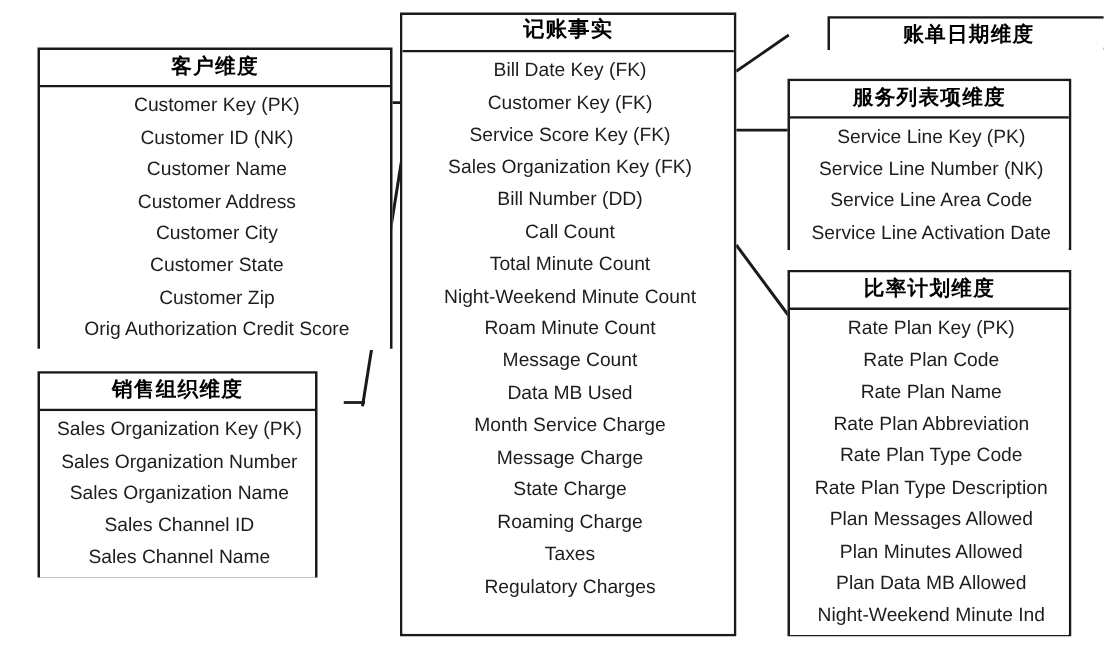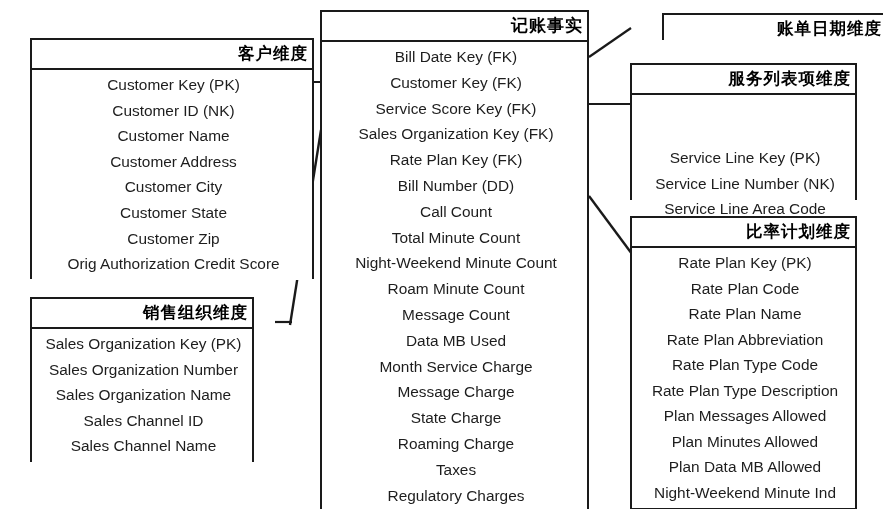--- a/index.html
+++ b/index.html
@@ -26,30 +26,31 @@
   .entity {
     position: absolute;
     box-sizing: border-box;
     border: 2px solid #1a1a1a;
     background: #ffffff;
     display: flex;
     flex-direction: column;
   }
   .entity-title {
     box-sizing: border-box;
-    text-align: right;
+    text-align: center;
     font-weight: bold;
     font-size: 16.5px;
     color: #000000;
     letter-spacing: 1px;
     padding: 3px 4px 4px 4px;
     line-height: 21px;
     border-bottom: 2px solid #1a1a1a;
     background: #ffffff;
     white-space: nowrap;
+    font-family: Liberation Mono, monospace;
   }
   .entity.no-body > .entity-title {
     border-bottom: none;
   }
   .entity-body {
     box-sizing: border-box;
     padding: 2px 0 3px 0;
     background: #ffffff;
     flex: 1;
   }
@@ -60,21 +61,21 @@
     padding: 0 6px 0 9px;
     white-space: nowrap;
     overflow: hidden;
     text-align: center;
   }
   
   #box-customer      { left: 30px;  top: 38px;  width: 284px; height: 241px; }
   #box-salesorg      { left: 30px;  top: 297px; width: 224px; height: 165px; }
   #box-fact          { left: 320px; top: 10px;  width: 269px; height: 499px; }
   #box-billdate      { left: 662px; top: 13px;  width: 226px; height: 27px;  }
-  #box-serviceline   { left: 630px; top: 63px;  width: 227px; height: 137px; gap: 48px; }
+  #box-serviceline   { left: 630px; top: 63px;  width: 227px; height: 137px; }
   #box-rateplan      { left: 630px; top: 216px; width: 227px; height: 293px; }
   #box-fact .entity-title { font-size: 17px; }
   #box-fact .field   { line-height: 25.8px; }
   #box-rateplan .field { line-height: 25.5px; }
 </style>
 </head>
 <body>
 
 <div id="diagram">
 
@@ -117,21 +118,20 @@
     </div>
   </div>
 
   <div class="entity" id="box-fact">
     <div class="entity-title">记账事实</div>
     <div class="entity-body">
       <div class="field">Bill Date Key (FK)</div>
       <div class="field">Customer Key (FK)</div>
       <div class="field">Service Score Key (FK)</div>
       <div class="field">Sales Organization Key (FK)</div>
-      <div class="field">Rate Plan Key (FK)</div>
       <div class="field">Bill Number (DD)</div>
       <div class="field">Call Count</div>
       <div class="field">Total Minute Count</div>
       <div class="field">Night-Weekend Minute Count</div>
       <div class="field">Roam Minute Count</div>
       <div class="field">Message Count</div>
       <div class="field">Data MB Used</div>
       <div class="field">Month Service Charge</div>
       <div class="field">Message Charge</div>
       <div class="field">State Charge</div>

